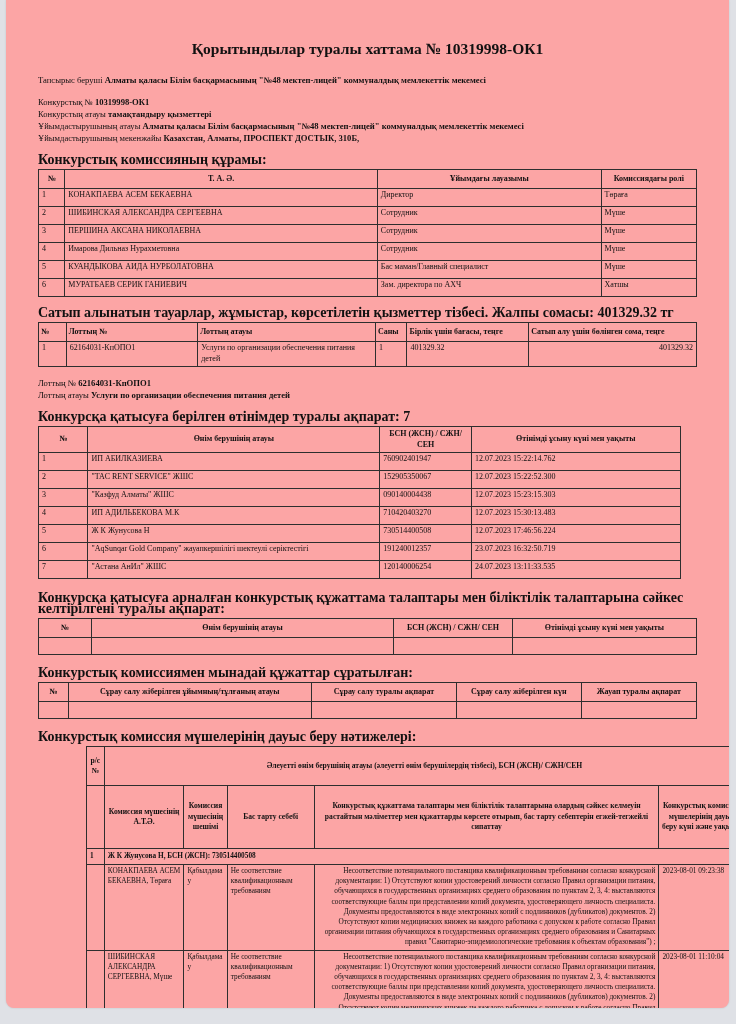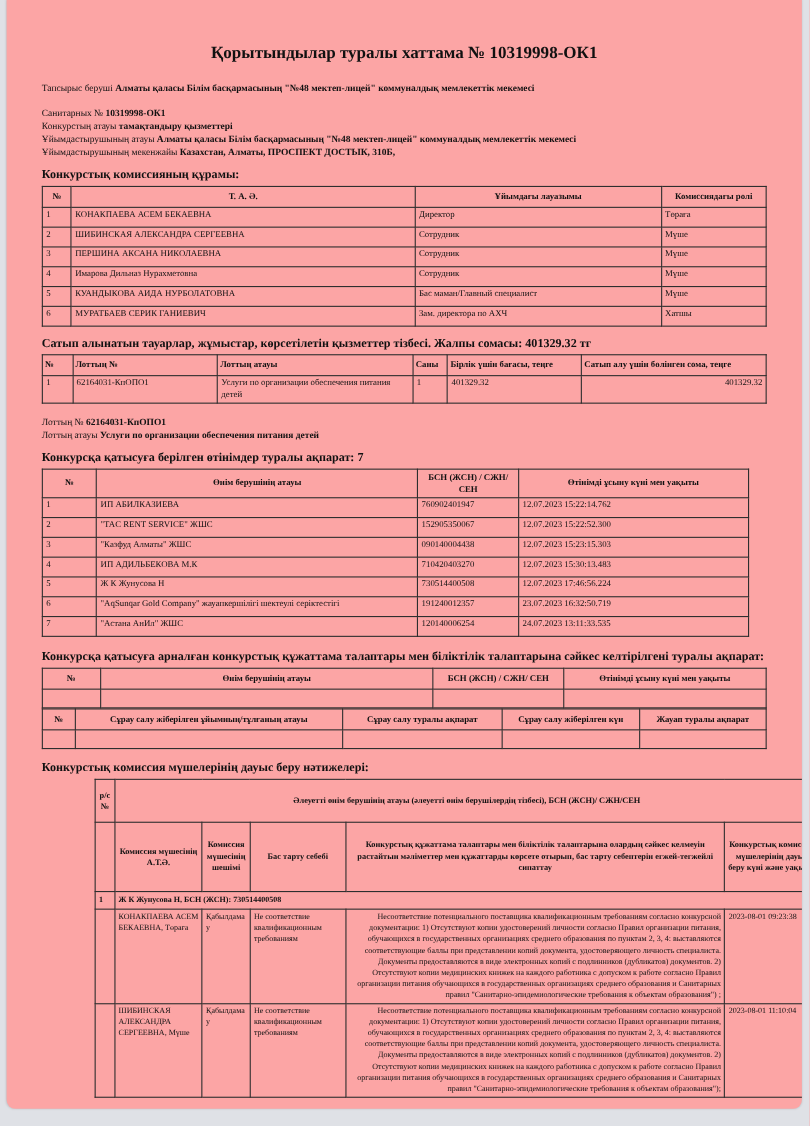--- a/index.html
+++ b/index.html
@@ -17,21 +17,21 @@
     overflow:hidden;
     box-shadow:0 0 2px rgba(0,0,0,.15);
   }
   .content{padding:40px 32px 0 32px;}
   .doc-title{
     text-align:center;font-weight:bold;font-size:15.5px;margin:0 0 16px 0;
   }
   .line{font-size:8.6px;line-height:12px;}
   .line b{font-weight:bold;}
   .gap10{height:10px;}
-  .caption{font-weight:bold;font-size:11px;margin:10px 0 4px 0;line-height:11px;}
+  .caption{font-weight:bold;font-size:14px;margin:10px 0 4px 0;line-height:11px;}
   table{
     width:100%;border-collapse:collapse;table-layout:fixed;
     font-size:8px;line-height:10.5px;
   }
   th,td{
     border:1px solid #2e2e2e;
     padding:1px 3px 2px 3px;
     vertical-align:top;
     overflow:hidden;
     word-wrap:break-word;
@@ -53,21 +53,21 @@
 
 <div class="page">
   <div class="content">
 
     <div class="doc-title">Қорытындылар туралы хаттама № 10319998-ОК1</div>
 
     <div class="line"><span>Тапсырыс беруші </span><b>Алматы қаласы Білім басқармасының "№48 мектеп-лицей" коммуналдық мемлекеттік мекемесі</b></div>
 
     <div class="gap10"></div>
 
-    <div class="line"><span>Санитарных № </span><b>10319998-ОК1</b></div>
+    <div class="line"><span>Конкурстық № </span><b>10319998-ОК1</b></div>
     <div class="line"><span>Конкурстың атауы </span><b>тамақтандыру қызметтері</b></div>
     <div class="line"><span>Ұйымдастырушының атауы </span><b>Алматы қаласы Білім басқармасының "№48 мектеп-лицей" коммуналдық мемлекеттік мекемесі</b></div>
     <div class="line"><span>Ұйымдастырушының мекенжайы </span><b>Казахстан, Алматы, ПРОСПЕКТ ДОСТЫК, 310Б,</b></div>
 
     <div class="caption">Конкурстық комиссияның құрамы:</div>
     <table class="h17">
       <colgroup>
           <col style="width:4%">
           <col style="width:47.5%">
           <col style="width:34%">
@@ -230,20 +230,21 @@
       </tr>
       <tr class="emptyrow">
             <td></td>
             <td></td>
             <td></td>
             <td></td>
           </tr>
     </tbody>
       </table>
 
+    <div class="caption" style="margin-top:12px">Конкурстық комиссиямен мынадай құжаттар сұратылған:</div>
     <table class="h17">
       <colgroup>
           <col style="width:4.5%">
           <col style="width:37%">
           <col style="width:22%">
           <col style="width:19%">
           <col style="width:17.5%">
         </colgroup>
       <tbody>
           <tr>

